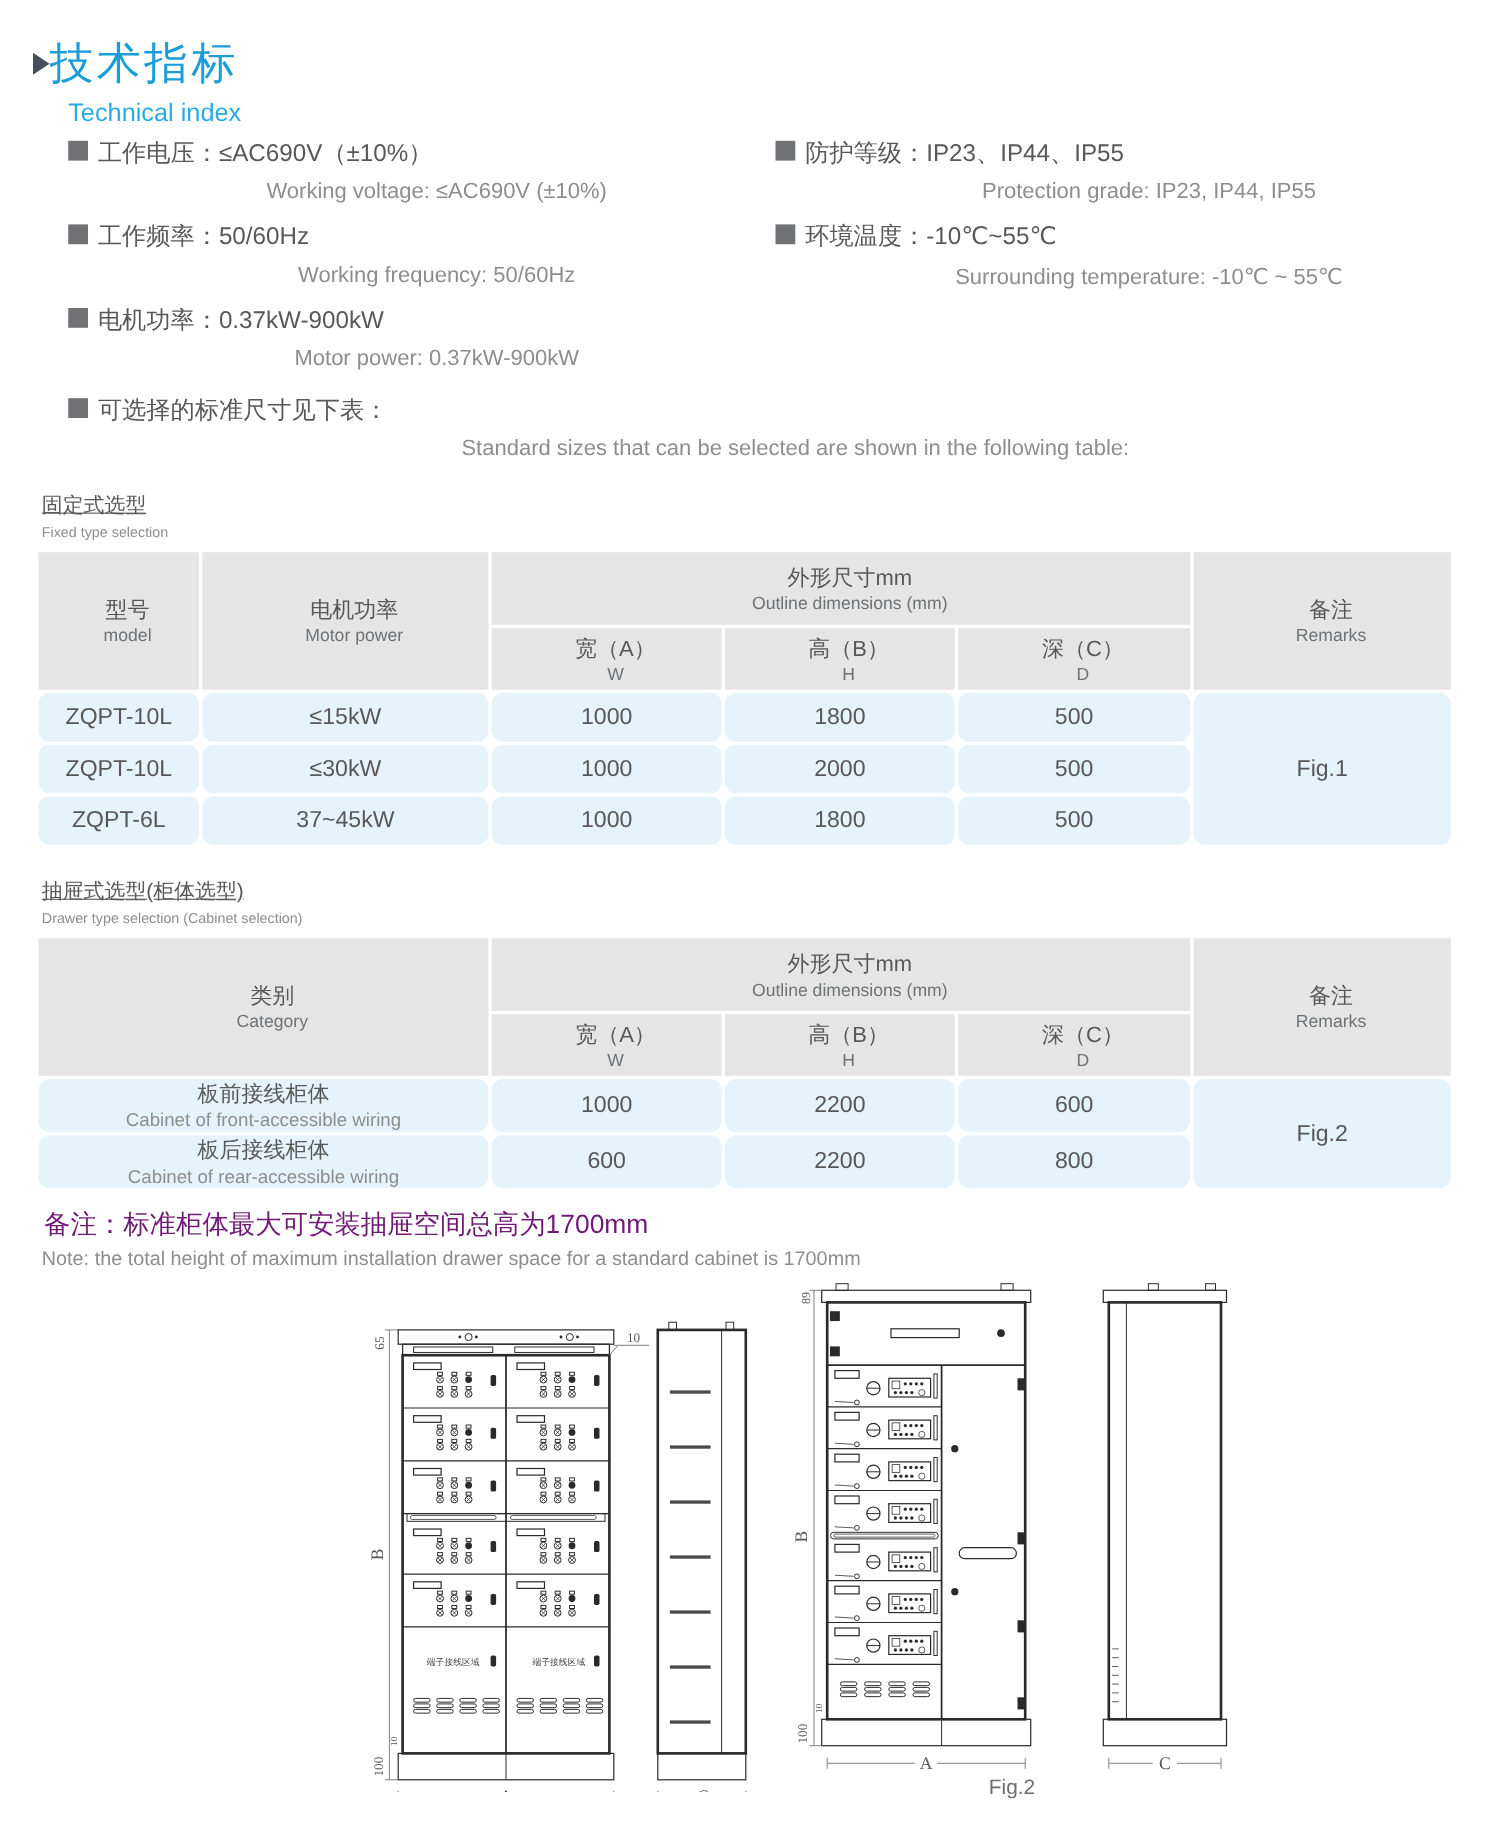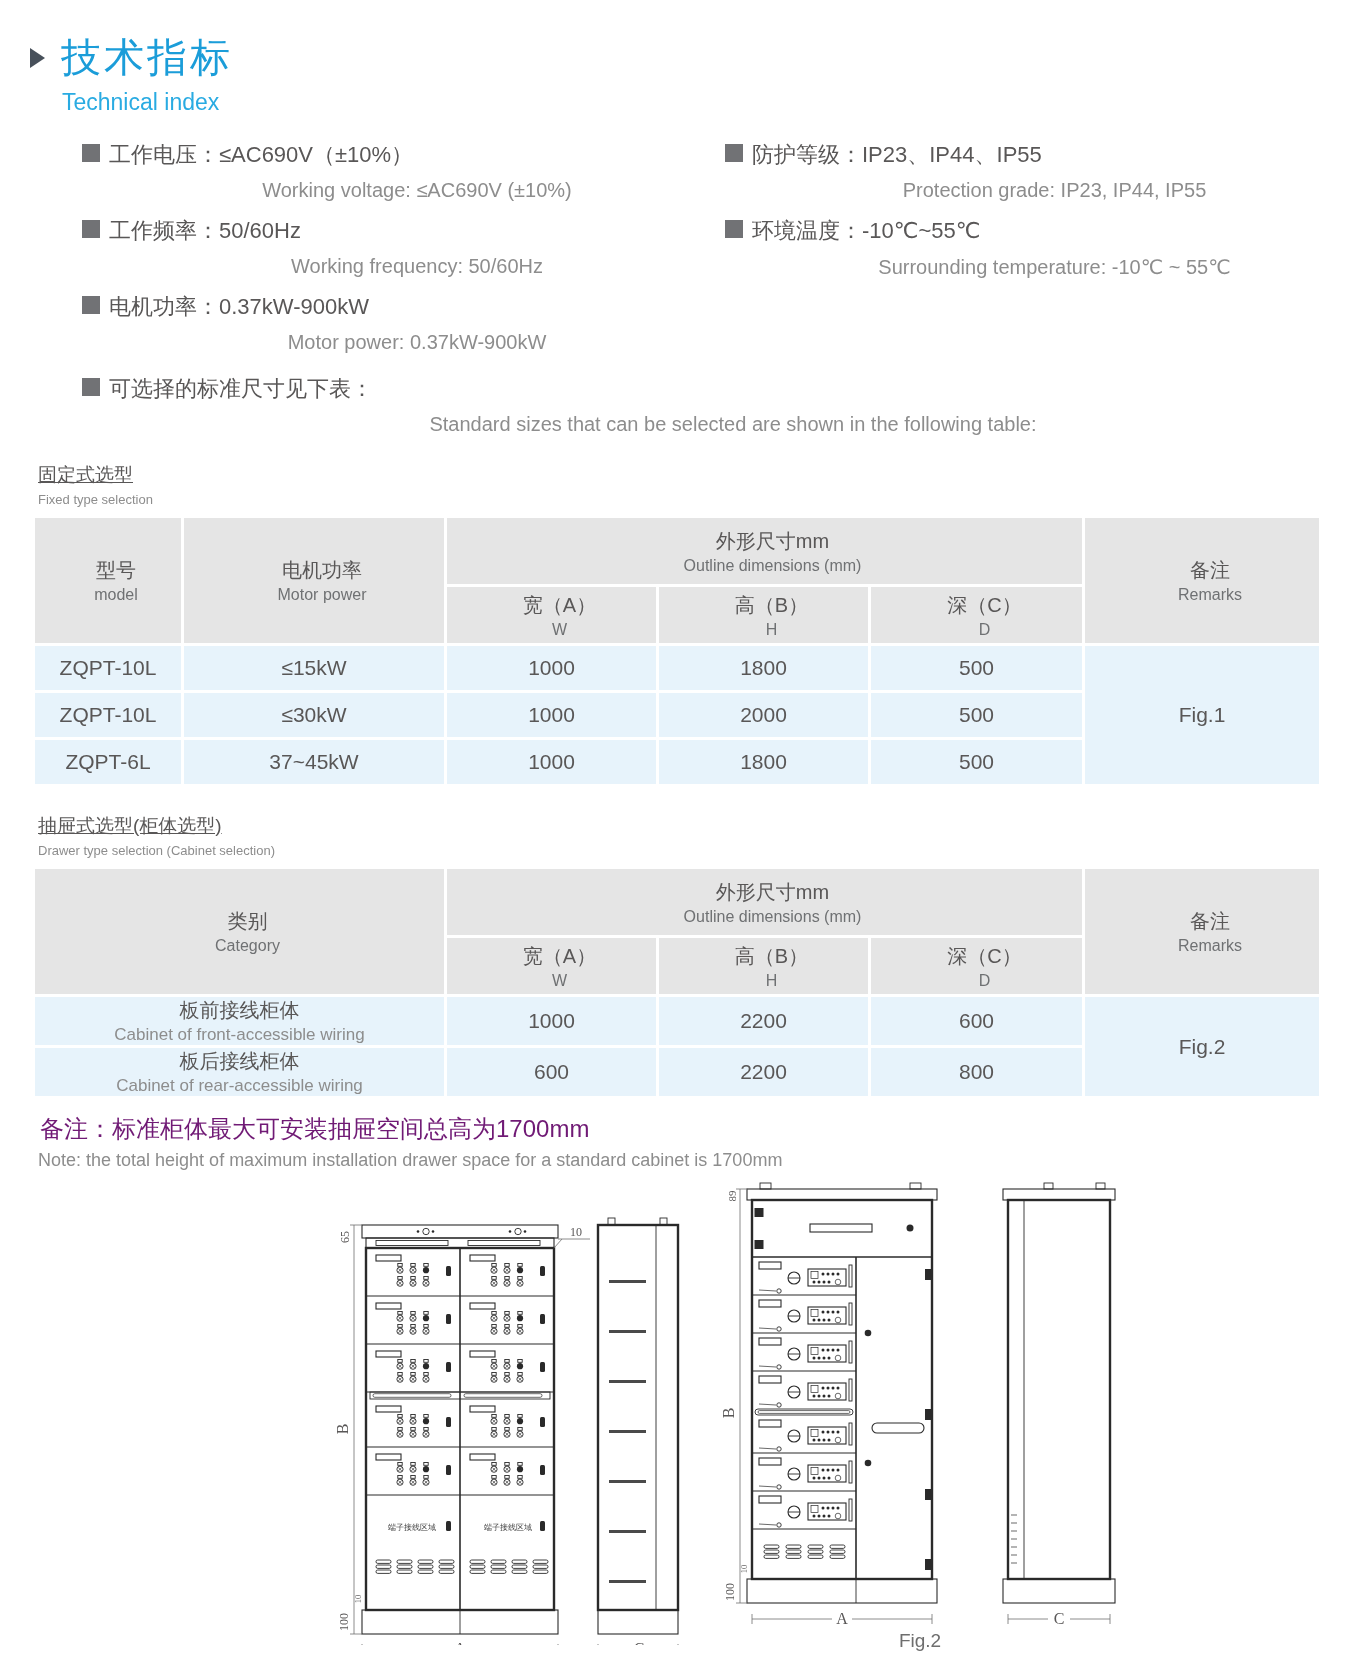--- a/index.html
+++ b/index.html
@@ -2,43 +2,43 @@
 <html><head>
 <meta charset="utf-8">
 <style>
   html,body{margin:0;padding:0;}
   body{
     width:1357px;height:1660px;background:#ffffff;overflow:hidden;
     font-family:"Liberation Sans","DejaVu Sans",sans-serif;color:#595757;
     position:relative;
   }
   
-  .title-row{display:flex;align-items:center;gap:16px;margin:30px 0 0 30px;text-align:center;}
+  .title-row{display:flex;align-items:center;margin:30px 0 0 30px;text-align:center;}
   .tri{width:0;height:0;border-left:15px solid #47505a;border-top:10px solid transparent;border-bottom:10px solid transparent;}
   .title-zh{font-size:40px;color:#1b9dd9;letter-spacing:3px;}
   .subtitle{font-size:23px;color:#29abe2;margin:4px 0 0 62px;}
   
-  .specs-wrap{margin-top:24px;padding-left:20px;}
+  .specs-wrap{margin-top:8px;}
   .specs-cols{display:flex;}
   .spec-col{display:flex;flex-direction:column;}
   .spec-col.left{margin-left:62px;width:643px;}
   .spec-col.right{flex:1;}
   .spec-item{margin-bottom:14px;}
   .spec-zh{display:flex;align-items:flex-start;gap:9px;font-size:22px;color:#595757;}
   .sq{width:18px;height:18px;background:#717275;flex:none;margin-top:4px;}
   .spec-en{font-size:20px;color:#8d8d8d;margin:9px 0 0 27px;text-align:center;}
   .spec-item.full{margin:6px 0 0 62px;}
   
   .sec-zh{font-size:19px;color:#595757;text-decoration:underline;margin:26px 0 0 38px;}
   .sec-en{font-size:13px;color:#8d8d8d;margin:4px 0 8px 38px;}
   
   table.spec-table{border-collapse:separate;border-spacing:3px;table-layout:fixed;width:1290px;margin-left:32px;}
   table.spec-table th,table.spec-table td{text-align:center;vertical-align:middle;padding:0;font-weight:normal;}
   table.spec-table th{background:#e5e5e5;padding-left:16px;}
-  table.spec-table td{background:#e7f3fb;font-size:21px;color:#595757;}
+  table.spec-table td{background:#e7f3fb;font-size:21px;color:#595757;border-radius:10px;}
   .hzh{font-size:20px;color:#595757;}
   .hen{font-size:16px;color:#6f7173;margin-top:2px;}
   .czh{font-size:20px;color:#595757;}
   .cen{font-size:17px;color:#8d8d8d;margin-top:1px;}
   tr.h1 th{height:66px;}
   tr.h2 th{height:56px;}
   table#t1 tbody tr{height:44px;}
   table#t2 tbody tr{height:48px;}
   td.remark{font-size:21px;}
   

